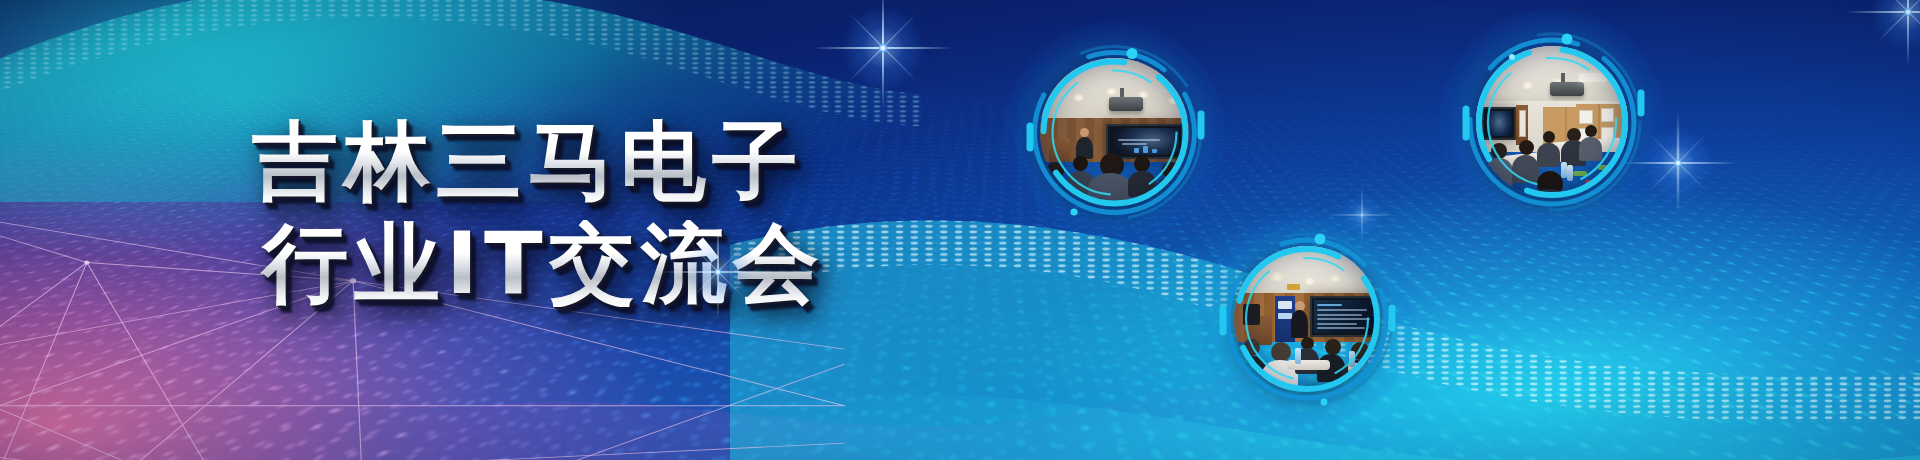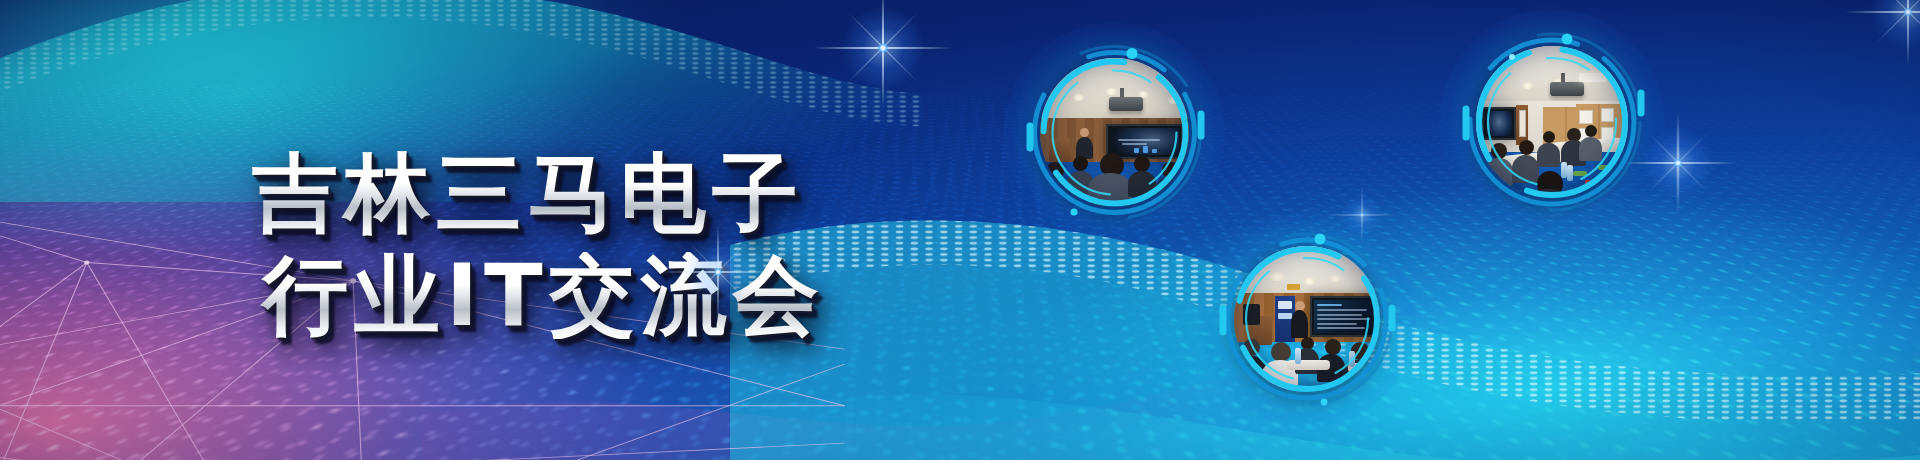--- a/index.html
+++ b/index.html
@@ -117,21 +117,20 @@
   .sparkle .r-d2{ width:100px; height:1.4px; margin:-.7px 0 0 -50px; transform:rotate(-45deg); opacity:.7; }
 
   
   .headline{
     position:absolute;
     left:252px; top:118px;
     z-index:40;
     line-height:1.02;
     letter-spacing:6px;
     white-space:nowrap;
-    margin-top:32px;
   }
   .hl-line{
     font-size:86px;
     font-weight:bold;
     font-family:"DejaVu Sans","Liberation Sans",sans-serif;
     color:#f4f6f8;
     background:linear-gradient(180deg,#ffffff 0%,#ffffff 38%,#dfe3e8 52%,#b9bfc7 66%,#f2f4f6 88%,#ffffff 100%);
     -webkit-background-clip:text;
             background-clip:text;
     -webkit-text-fill-color:transparent;

